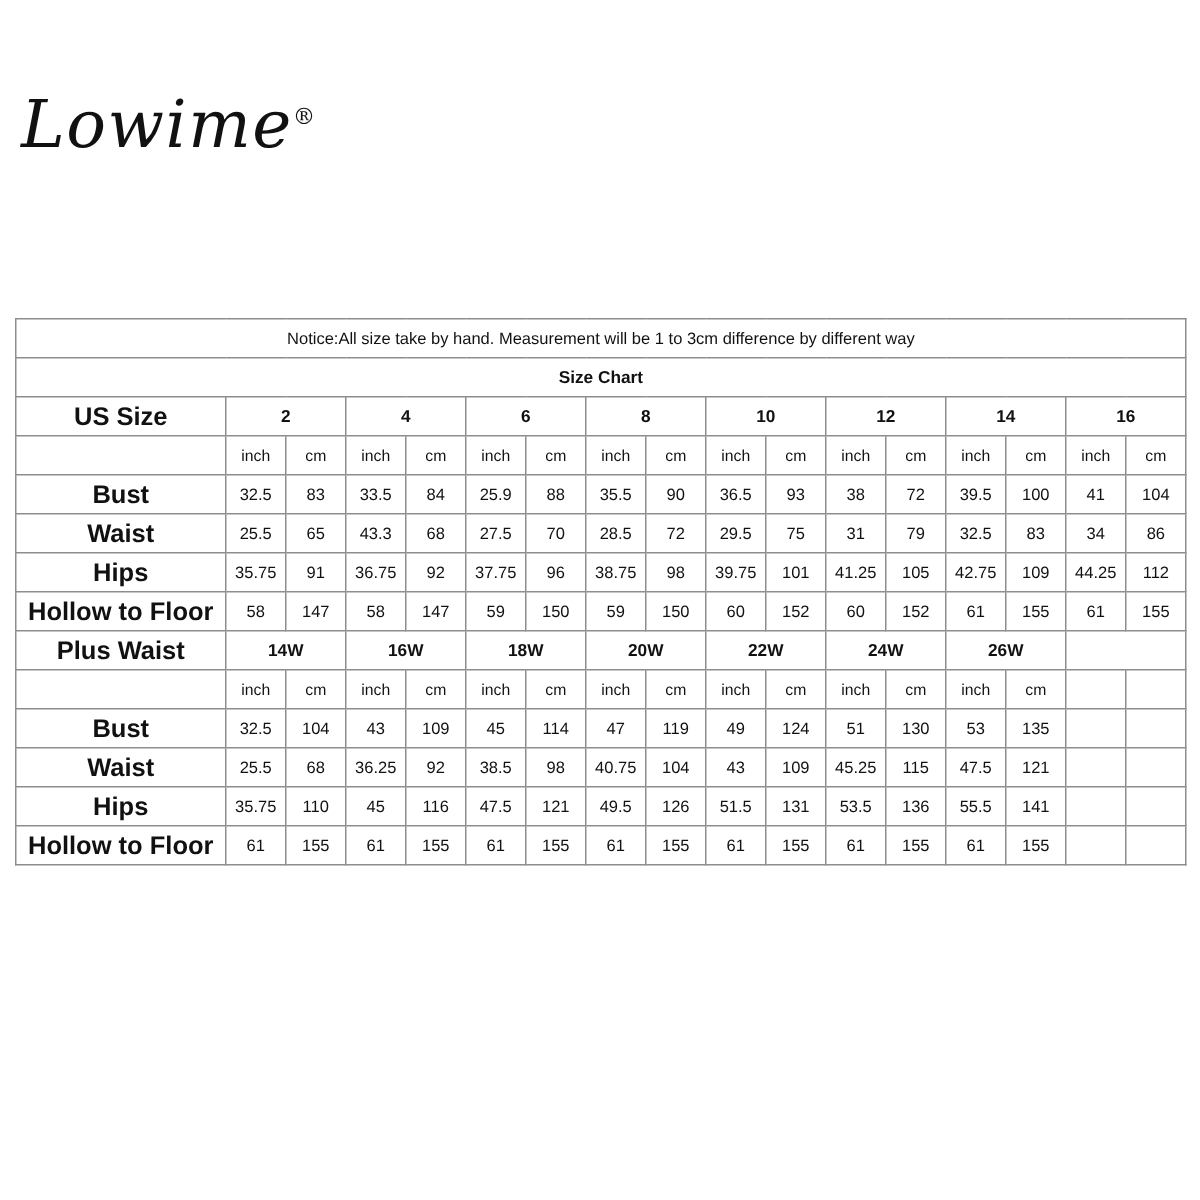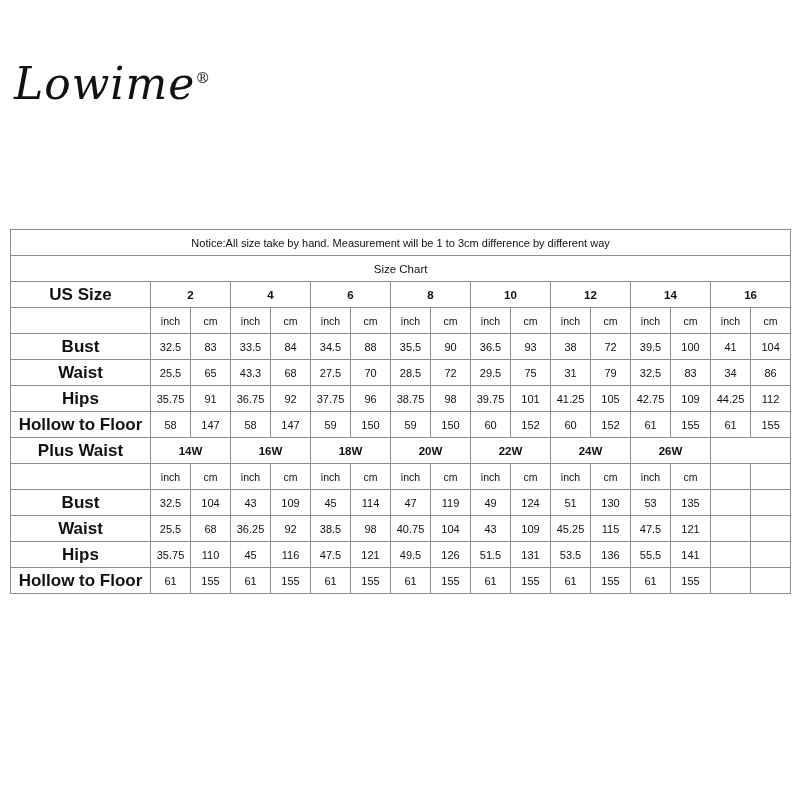--- a/index.html
+++ b/index.html
@@ -30,21 +30,21 @@
   }
   .brand .reg {
     font-size: 15px;
     vertical-align: super;
     font-style: normal;
   }
 
   .chart-wrap {
     position: absolute;
     left: 10px;
-    top: 229px;
+    top: 212px;
     width: 780px;
   }
 
   table.size-chart {
     border-collapse: collapse;
     width: 780px;
     table-layout: fixed;
     font-size: 11px;
   }
   table.size-chart td {
@@ -54,21 +54,21 @@
     height: 25px;
     padding: 0 1px;
     color: #111;
     background: #fff;
   }
   td.notice {
     font-size: 11px;
     height: 24px;
   }
   td.title {
-    font-weight: normal;
+    font-weight: bold;
     font-size: 11.5px;
     height: 24px;
   }
   td.rowhead {
     font-weight: bold;
     font-size: 17px;
   }
   td.sizehead {
     font-weight: bold;
     font-size: 11.5px;
@@ -147,21 +147,21 @@
           <td class="unit">cm</td>
           <td class="unit">inch</td>
           <td class="unit">cm</td>
         </tr>
         <tr>
           <td class="rowhead">Bust</td>
           <td>32.5</td>
           <td>83</td>
           <td>33.5</td>
           <td>84</td>
-          <td>34.5</td>
+          <td>25.9</td>
           <td>88</td>
           <td>35.5</td>
           <td>90</td>
           <td>36.5</td>
           <td>93</td>
           <td>38</td>
           <td>72</td>
           <td>39.5</td>
           <td>100</td>
           <td>41</td>

